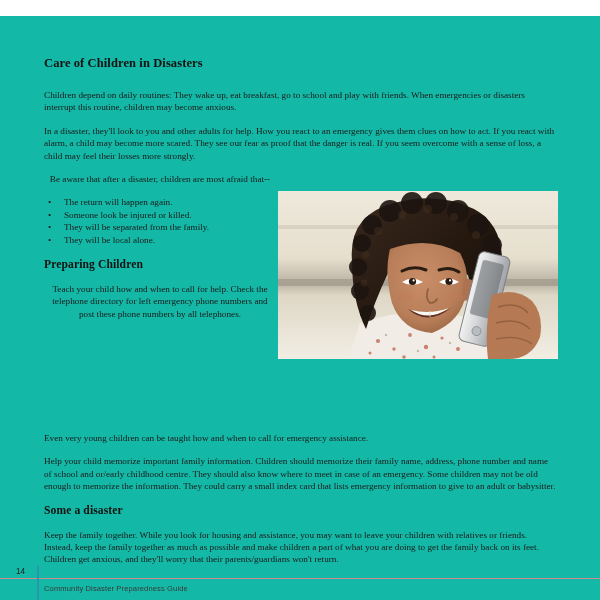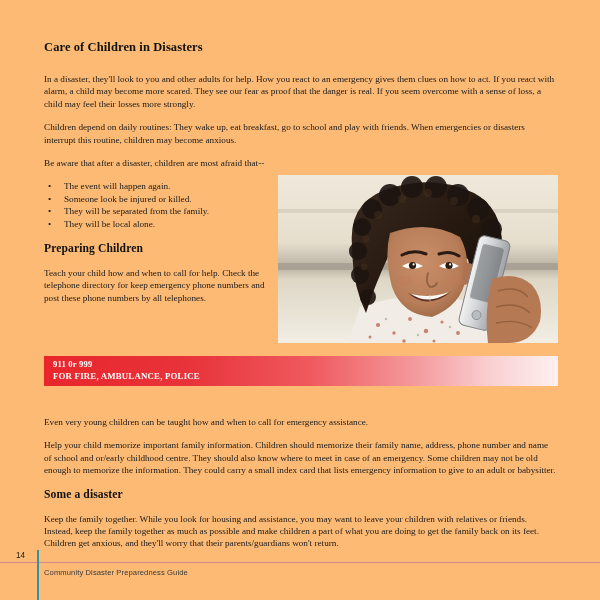--- a/index.html
+++ b/index.html
@@ -12,21 +12,22 @@
     height: 600px;
     position: relative;
     font-family: "Liberation Serif", "DejaVu Serif", serif;
     color: #1a1a1a;
     overflow: hidden;
   }
 
   .page {
     position: absolute;
     inset: 0;
-    background: #fdba74;
+    background: #14b8a6;
+    margin-top: 16px;
   }
 
   .content {
     position: absolute;
     left: 44px;
     top: 40px;
     width: 514px;
   }
 
   h1.doc-title {
@@ -48,20 +49,21 @@
   p.body-text {
     font-size: 9.2px;
     line-height: 12.4px;
     margin: 0 0 11px 0;
     text-align: left;
     color: #1a1a1a;
   }
 
   p.body-text.narrow {
     width: 232px;
+    text-align: center;
   }
 
   ul.afraid-list {
     list-style: none;
     margin: 0 0 12px 0;
     padding: 0;
     width: 232px;
   }
   ul.afraid-list li {
     font-size: 9.2px;
@@ -166,36 +168,36 @@
 </head>
 <body>
 
 <div class="page">
 
   <div class="content">
 
     <h1 class="doc-title">Care of Children in Disasters</h1>
 
 
+    <p class="body-text">Children depend on daily routines: They wake up, eat breakfast, go to school and play with friends. When emergencies or disasters interrupt this routine, children may become anxious.</p>
+
     <p class="body-text">In a disaster, they'll look to you and other adults for help. How you react to an emergency gives them clues on how to act. If you react with alarm, a child may become more scared. They see our fear as proof that the danger is real. If you seem overcome with a sense of loss, a child may feel their losses more strongly.</p>
 
-    <p class="body-text">Children depend on daily routines: They wake up, eat breakfast, go to school and play with friends. When emergencies or disasters interrupt this routine, children may become anxious.</p>
-
     <p class="body-text narrow">Be aware that after a disaster, children are most afraid that--</p>
 
     <ul class="afraid-list">
-      <li><span class="bullet">•</span><span>The event will happen again.</span></li>
+      <li><span class="bullet">•</span><span>The return will happen again.</span></li>
       <li><span class="bullet">•</span><span>Someone look be injured or killed.</span></li>
       <li><span class="bullet">•</span><span>They will be separated from the family.</span></li>
       <li><span class="bullet">•</span><span>They will be local alone.</span></li>
     </ul>
 
     <h2 class="section-head">Preparing Children</h2>
 
-    <p class="body-text narrow">Teach your child how and when to call for help. Check the telephone directory for keep emergency phone numbers and post these phone numbers by all telephones.</p>
+    <p class="body-text narrow">Teach your child how and when to call for help. Check the telephone directory for left emergency phone numbers and post these phone numbers by all telephones.</p>
 
   </div>
 
   <div class="photo">
     <svg width="280" height="168" viewBox="0 0 280 168" role="img">
       <defs>
         <linearGradient id="bgWall" x1="0" y1="0" x2="0" y2="1">
           <stop offset="0%" stop-color="#efe9dc"></stop>
           <stop offset="40%" stop-color="#e6dfce"></stop>
           <stop offset="55%" stop-color="#b9b2a3"></stop>
@@ -308,24 +310,20 @@
         <path d="M214 104 Q238 96 254 110 Q266 124 262 146 Q254 168 230 168 L210 168 Q206 136 214 104 Z" fill="#b57954"></path>
         <path d="M220 116 Q240 110 250 122" stroke="#96603f" stroke-width="1.4" fill="none"></path>
         <path d="M218 132 Q240 126 252 138" stroke="#96603f" stroke-width="1.4" fill="none"></path>
         <path d="M218 148 Q240 143 254 153" stroke="#96603f" stroke-width="1.4" fill="none"></path>
 
         <rect x="0" y="0" width="280" height="168" fill="none"></rect>
       </g>
     </svg>
   </div>
 
-  <div class="emergency-banner">
-    <div class="line1">911 0r 999</div>
-    <div class="line2">FOR FIRE, AMBULANCE, POLICE</div>
-  </div>
 
   <div class="lower-content">
 
     <p class="body-text">Even very young children can be taught how and when to call for emergency assistance.</p>
 
     <p class="body-text">Help your child memorize important family information. Children should memorize their family name, address, phone number and name of school and or/early childhood centre. They should also know where to meet in case of an emergency. Some children may not be old enough to memorize the information. They could carry a small index card that lists emergency information to give to an adult or babysitter.</p>
 
     <h2 class="section-head">Some a disaster</h2>
 
     <p class="body-text">Keep the family together. While you look for housing and assistance, you may want to leave your children with relatives or friends. Instead, keep the family together as much as possible and make children a part of what you are doing to get the family back on its feet. Children get anxious, and they'll worry that their parents/guardians won't return.</p>

